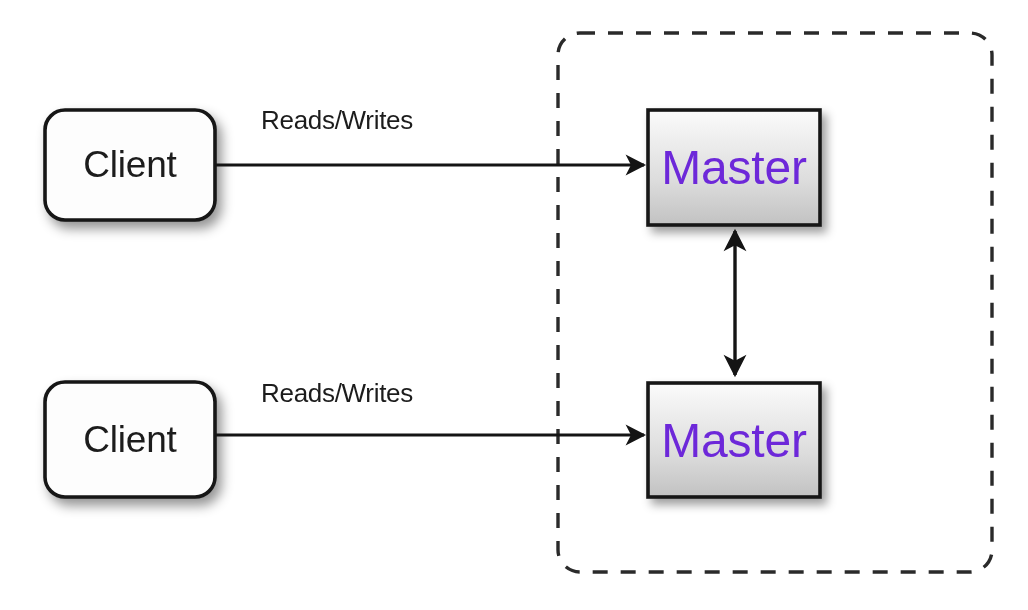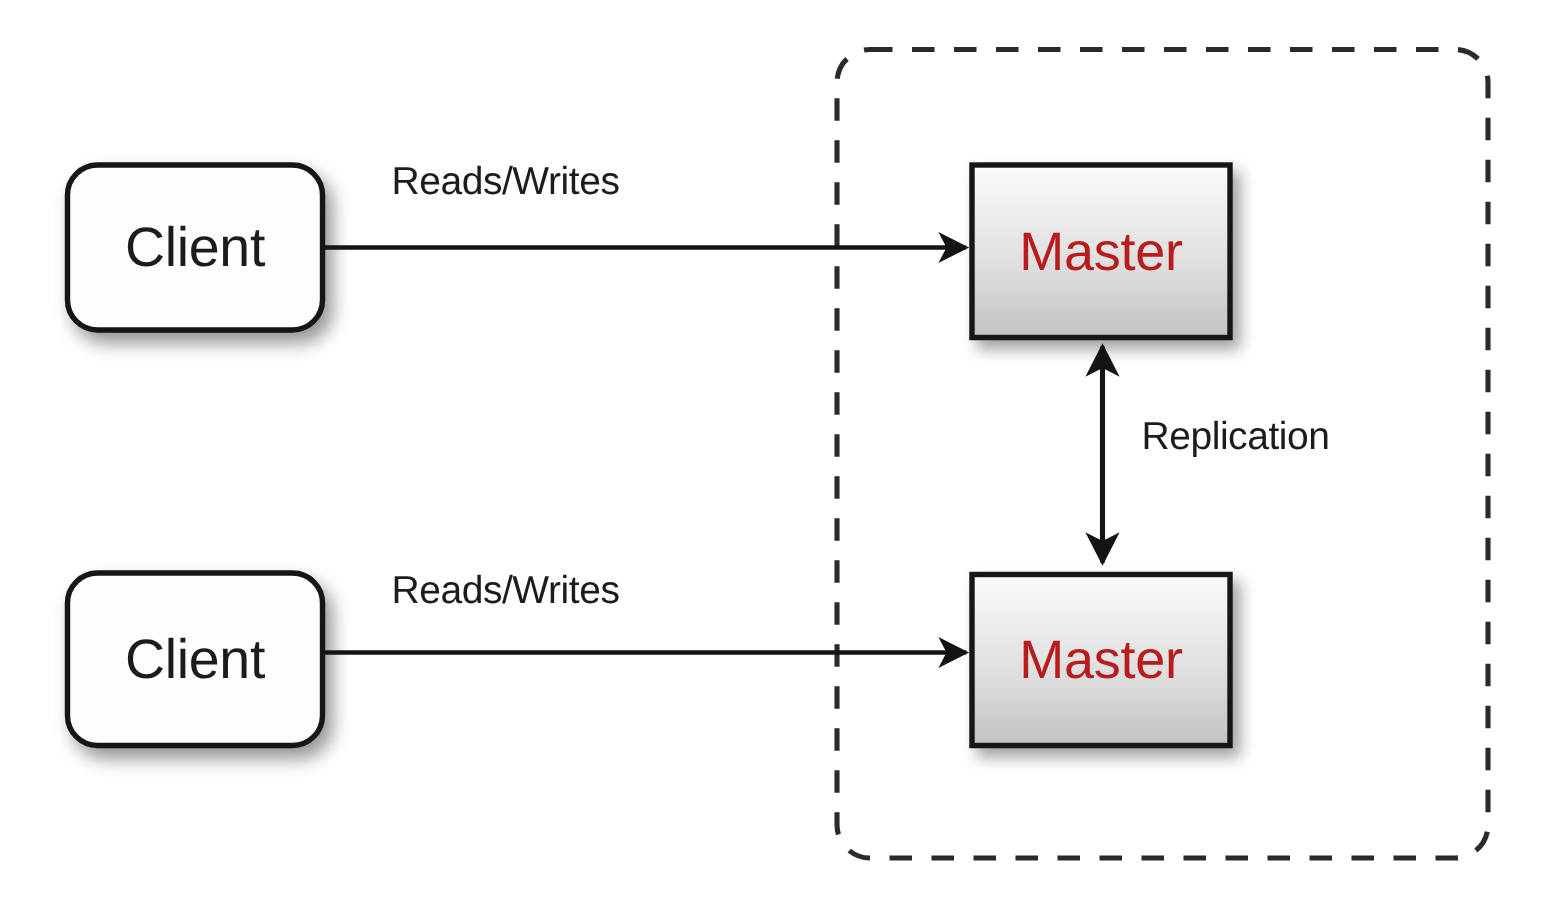--- a/index.html
+++ b/index.html
@@ -34,23 +34,23 @@
     justify-content: center;
     white-space: nowrap;
     pointer-events: none;
   }
   .client-label {
     font-size: 37px;
     letter-spacing: -0.2px;
     color: #1c1c1c;
   }
   .master-label {
-    font-size: 36px;
+    font-size: 48px;
     letter-spacing: -0.2px;
-    color: #b91c1c;
+    color: #6d28d9;
   }
   .edge-label {
     position: absolute;
     font-size: 26px;
     letter-spacing: -0.3px;
     color: #1c1c1c;
     white-space: nowrap;
   }
 </style>
 </head>
@@ -114,15 +114,14 @@
   <div class="node-label client-label" style="left:45px; top:382px; width:170px; height:115px;">Client</div>
 
   <div class="node-label master-label" style="left:648px; top:110px; width:172px; height:115px;">Master</div>
 
   <div class="node-label master-label" style="left:648px; top:383px; width:172px; height:114px;">Master</div>
 
   <div class="edge-label" style="left:261px; top:105px;">Reads/Writes</div>
 
   <div class="edge-label" style="left:261px; top:378px;">Reads/Writes</div>
 
-  <div class="edge-label" style="left:761px; top:275px;">Replication</div>
 
 </div>
 
 </body></html>

